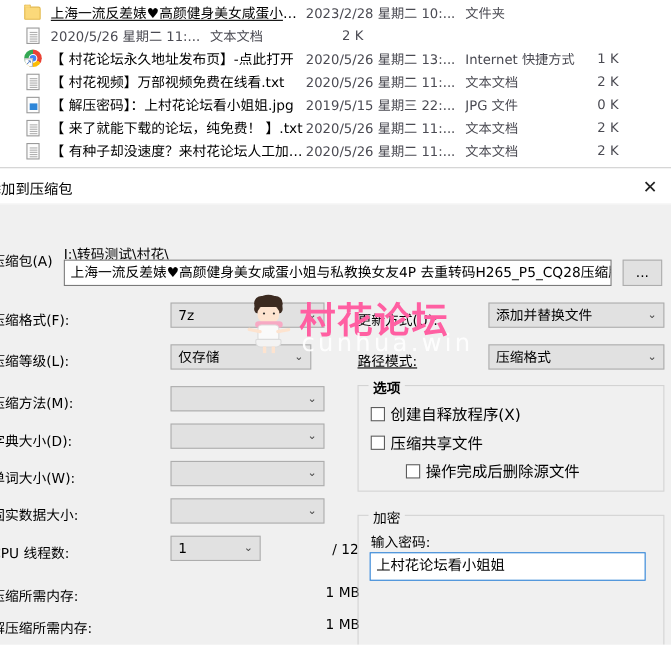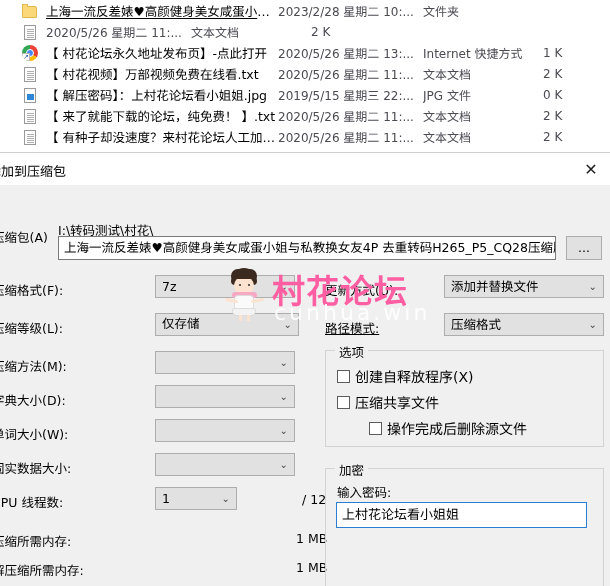--- a/index.html
+++ b/index.html
@@ -308,21 +308,21 @@
         <span>7z</span>
         <span class="arw">⌄</span>
       </div>
       <div class="lbl" style="left:325px;top:94px;">更新方式(U):</div>
       <div class="combo" style="left:444px;top:89px;width:160px;">
         <span>添加并替换文件</span>
         <span class="arw">⌄</span>
       </div>
 
       <div class="lbl" style="left:-8px;top:132px;">压缩等级(L):</div>
-      <div class="combo" style="left:155px;top:127px;width:144px;font-family:Liberation Serif, serif;">
+      <div class="combo" style="left:155px;top:127px;width:128px;">
         <span>仅存储</span>
         <span class="arw">⌄</span>
       </div>
       <div class="lbl" style="left:325px;top:132px;text-decoration:underline;">路径模式:</div>
       <div class="combo" style="left:444px;top:127px;width:160px;">
         <span>压缩格式</span>
         <span class="arw">⌄</span>
       </div>
 
       <div class="lbl" style="left:-8px;top:170px;">压缩方法(M):</div>
@@ -355,21 +355,21 @@
         <span class="arw">⌄</span>
       </div>
       <div class="valtxt" style="left:258px;top:306px;">/ 12</div>
 
       <div class="lbl" style="left:-8px;top:345px;">压缩所需内存:</div>
       <div class="valtxt" style="left:252px;top:345px;">1 MB</div>
 
       <div class="lbl" style="left:-8px;top:374px;">解压缩所需内存:</div>
       <div class="valtxt" style="left:252px;top:374px;">1 MB</div>
 
-      <div class="group" style="left:325px;top:164px;width:279px;height:97px;">
+      <div class="group" style="left:325px;top:164px;width:279px;height:97px;font-weight:bold;">
         <div class="group-title">选项</div>
       </div>
       <div class="chk" style="left:337px;top:180px;">
         <span class="box"></span>
         <span>创建自释放程序(X)</span>
       </div>
       <div class="chk" style="left:337px;top:206px;">
         <span class="box"></span>
         <span>压缩共享文件</span>
       </div>

